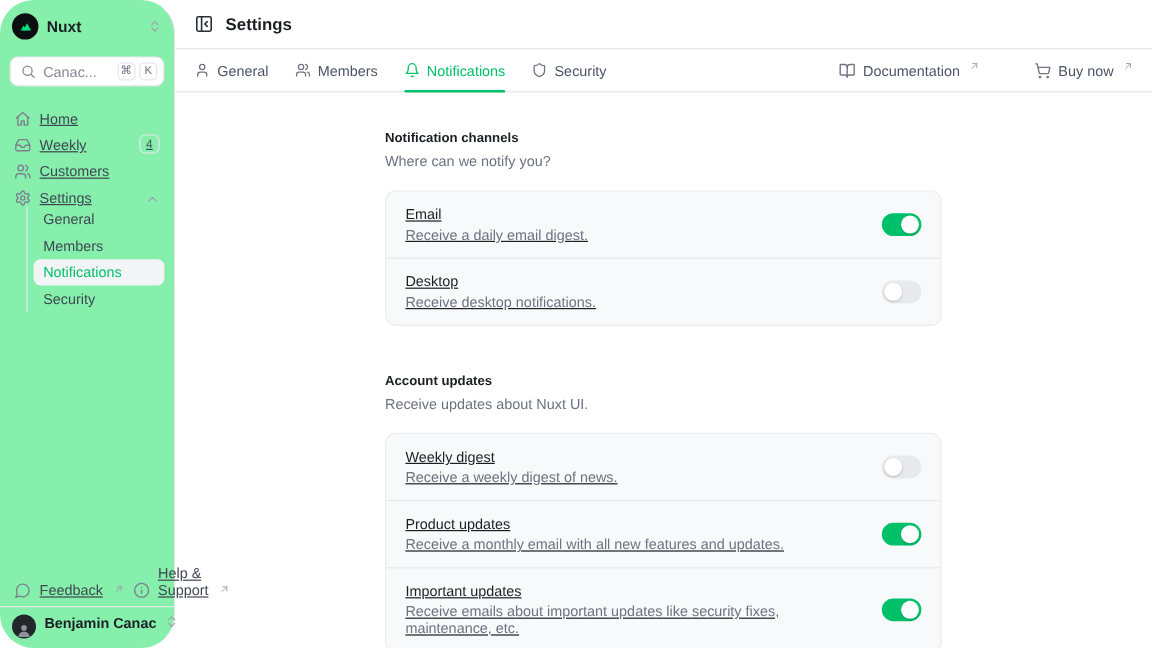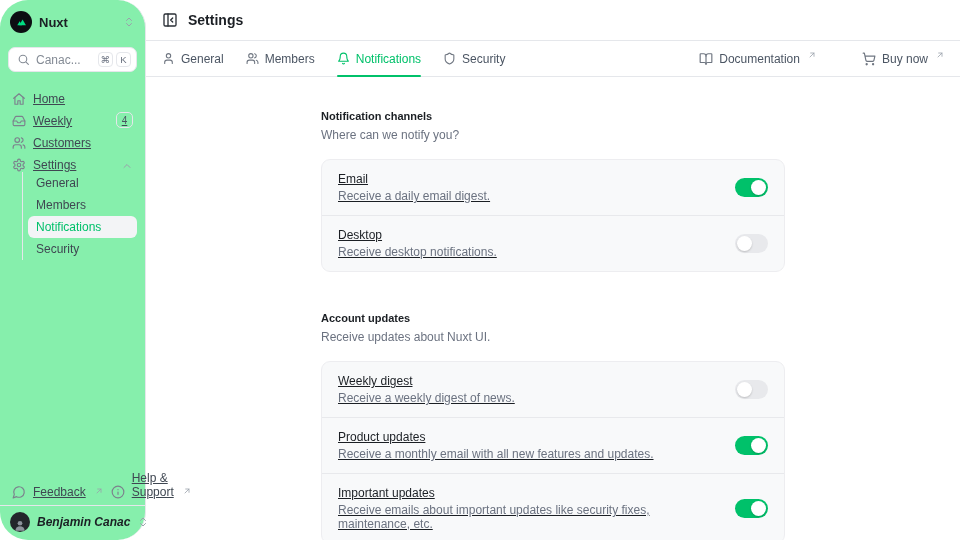--- a/index.html
+++ b/index.html
@@ -57,21 +57,21 @@
     display: inline-flex; align-items: center; justify-content: center; font-size: 10px; color: #4b5563; padding: 0 3px;
   }
   .subnav { margin-left: 14px; border-left: 1px solid var(--border); padding-left: 5px; display: flex; flex-direction: column; }
   .subitem { height: 22px; display: flex; align-items: center; padding: 0 8px; border-radius: 6px; color: #3f4752; cursor: pointer; font-size: 12px; }
   .subitem.active { background: #f3f4f6; color: var(--accent); font-weight: 500; }
 
   .sidebar-spacer { flex: 1; }
   .side-foot { display: flex; padding-bottom: 6px; }
   .ext-arrow { color: #9aa1ab; margin-left: 2px; transform: translateY(-4px); display: inline-flex; }
   .user-band { border-top: 1px solid var(--border); margin: 0 -8px; padding: 6px 10px 8px 10px; }
-  .user-row { display: flex; align-items: center; gap: 7px; cursor: pointer; border-radius: 6px; font-style: italic; }
+  .user-row { display: flex; align-items: flex-start; gap: 7px; cursor: pointer; border-radius: 6px; }
   .avatar { width: 20px; height: 20px; border-radius: 50%; background: #23262b; display: flex; align-items: flex-end; justify-content: center; overflow: hidden; flex: 0 0 20px; }
   .user-name { font-weight: 600; font-size: 12px; color: var(--text); flex: 1; white-space: nowrap; }
 
   
   .main { flex: 1; display: flex; flex-direction: column; min-width: 0; }
   .main-header { height: 41px; border-bottom: 1px solid var(--border); display: flex; align-items: center; gap: 10px; padding: 0 16px; flex: 0 0 41px; }
   .collapse-btn { display: flex; color: #2a2f36; cursor: pointer; }
   .page-title { font-size: 14px; font-weight: 700; color: var(--text); }
 
   .tabbar { height: 36px; flex: 0 0 36px; border-bottom: 1px solid var(--border); display: flex; align-items: center; padding: 0 16px; }

